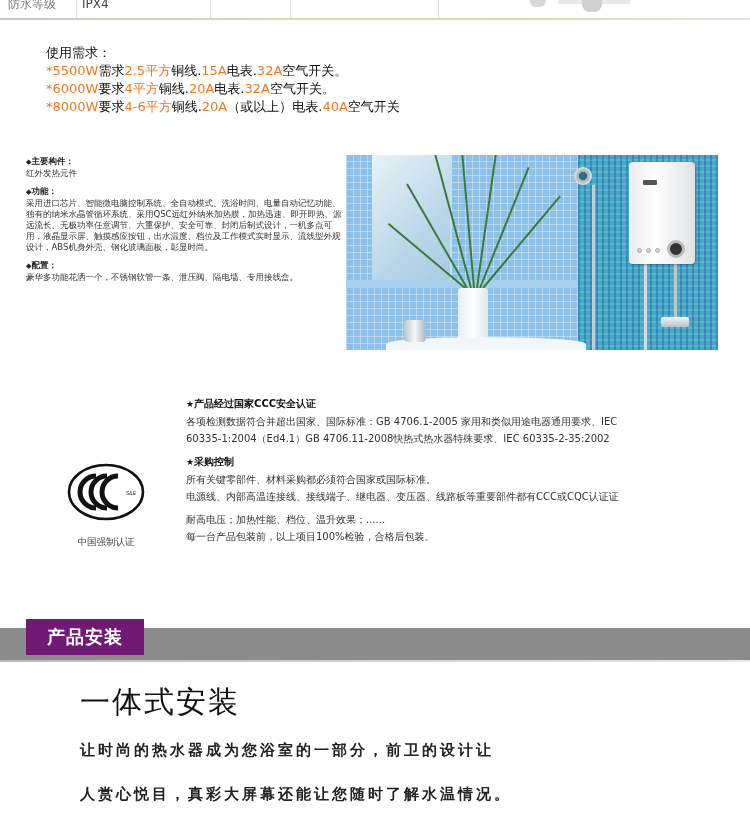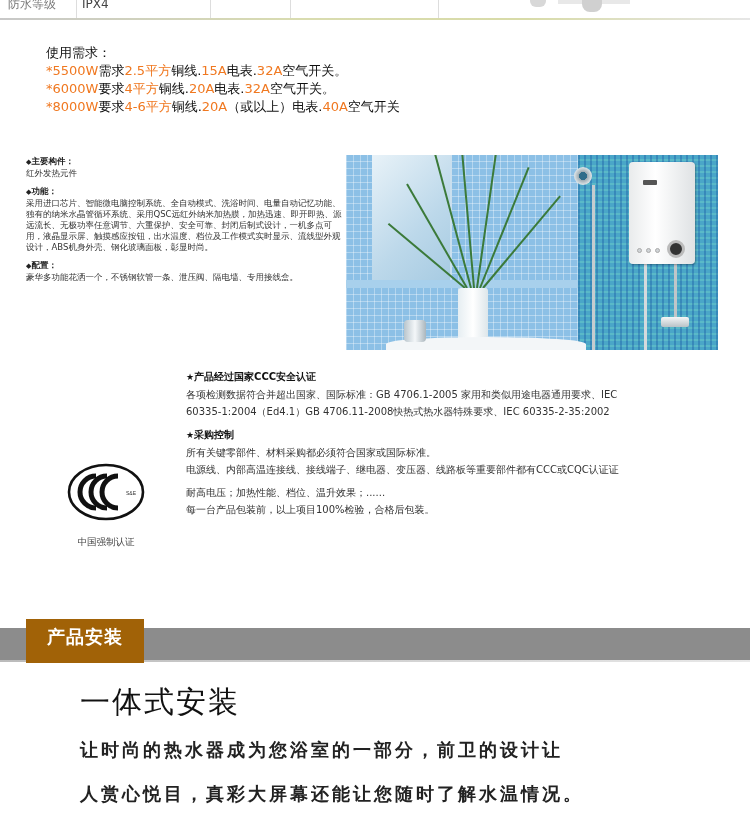--- a/index.html
+++ b/index.html
@@ -63,34 +63,34 @@
     background: #333; border: 3px solid #bbb; }
   .photo .heater .btn { position: absolute; top: 86px; width: 5px; height: 5px; border-radius: 50%; background: #cfd3d6; border: 1px solid #aaa; }
   .photo .showerhead { position: absolute; left: 228px; top: 12px; width: 18px; height: 18px; border-radius: 50%;
     background: radial-gradient(circle, #2f6d8a 30%, #9aa9b0 32%, #dfe5e8 70%); }
   .photo .hose { position: absolute; left: 246px; top: 30px; width: 3px; height: 165px; background: #c5ccd0; }
   .photo .pipe { position: absolute; left: 298px; top: 109px; width: 3px; height: 86px; background: #d5dadd; }
   .photo .pipe2 { position: absolute; left: 328px; top: 109px; width: 3px; height: 60px; background: #c0c6c9; }
   .photo .mixer { position: absolute; left: 315px; top: 162px; width: 28px; height: 10px; background: linear-gradient(#f4f6f7, #b9c2c7); border-radius: 2px; }
   .ccc-logo { position: absolute; left: 66px; top: 462px; width: 80px; height: 60px; }
   .ccc-caption { position: absolute; left: 66px; top: 536px; width: 80px; text-align: center; font-size: 9.5px; color: #444; white-space: nowrap; }
-  .cert-text { position: absolute; left: 186px; top: 368px; width: 520px; font-size: 10px; line-height: 17px; color: #333; }
+  .cert-text { position: absolute; left: 186px; top: 395px; width: 520px; font-size: 10px; line-height: 17px; color: #333; }
   .cert-text .ctitle { font-weight: bold; color: #111; }
   .cert-text .ctitle::before { content: "\2605 "; font-size: 9px; }
   .cert-text .cblock { margin-bottom: 6px; }
 
   
   .install-bar { position: absolute; left: 0; top: 628px; width: 750px; height: 32px; background: #8c8c8c; }
   .install-bar-bottom { position: absolute; left: 0; top: 660px; width: 750px; height: 2px; background: linear-gradient(90deg, #bbb, #e8e8e8); }
-  .install-tab { position: absolute; left: 26px; top: 619px; width: 118px; height: 44px; background: #a16207;
+  .install-tab { position: absolute; left: 26px; top: 619px; width: 118px; height: 36px; background: #701a75;
     color: #fff; font-size: 18px; font-weight: bold; line-height: 36px; text-align: center; letter-spacing: 1px; }
 
   
   .install-heading { position: absolute; left: 80px; top: 682px; font-size: 30px; color: #111; letter-spacing: 2px; }
-  .install-desc { position: absolute; left: 80px; top: 728px; width: 620px; font-size: 18px; font-weight: bold; color: #222;
+  .install-desc { position: absolute; left: 80px; top: 728px; width: 620px; font-size: 15px; font-weight: bold; color: #222;
     line-height: 44px; letter-spacing: 3px; }
 </style>
 </head>
 <body>
 
 <div class="spec-row">
   <span class="spec-cell spec-label">防水等级</span>
   <span class="spec-div" style="left:76px"></span>
   <span class="spec-cell spec-value">IPX4</span>
   <span class="spec-div" style="left:210px"></span>

